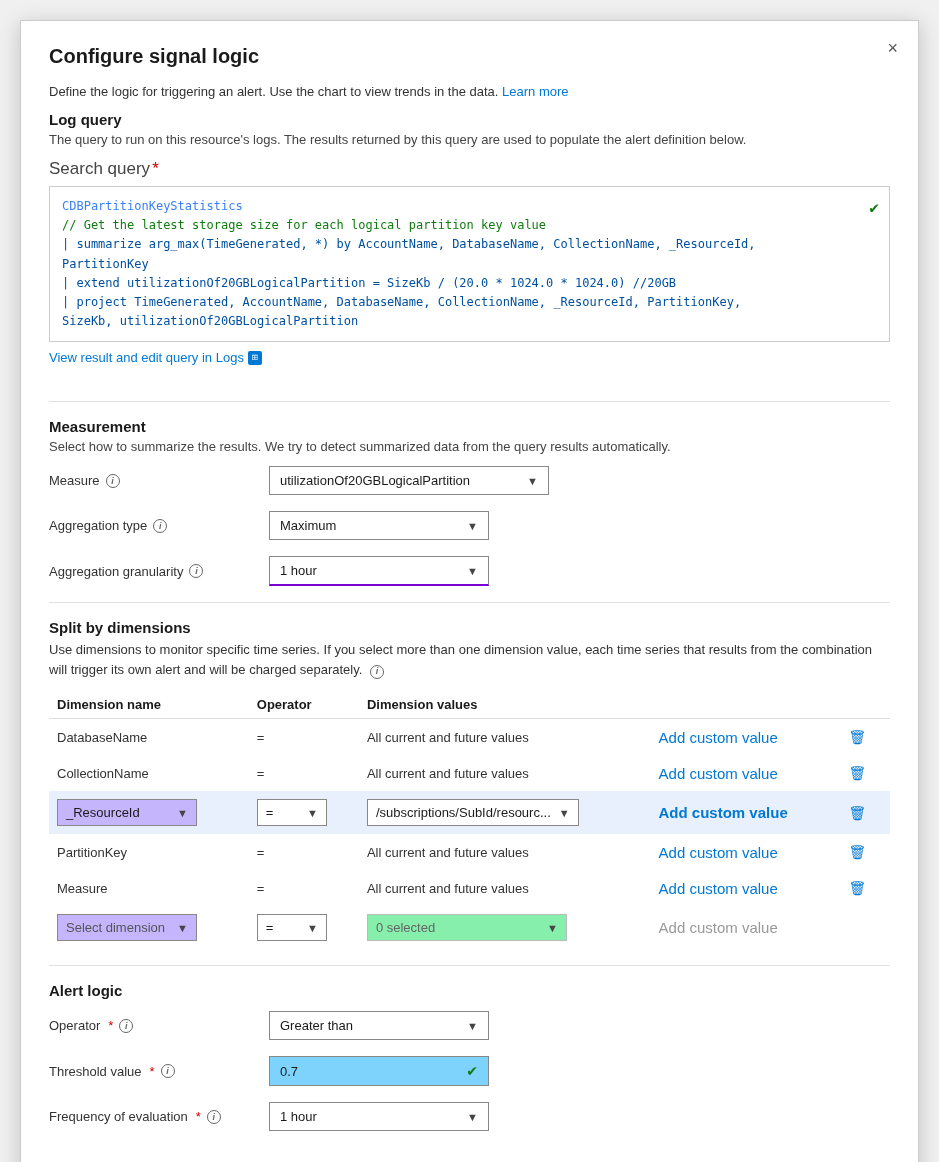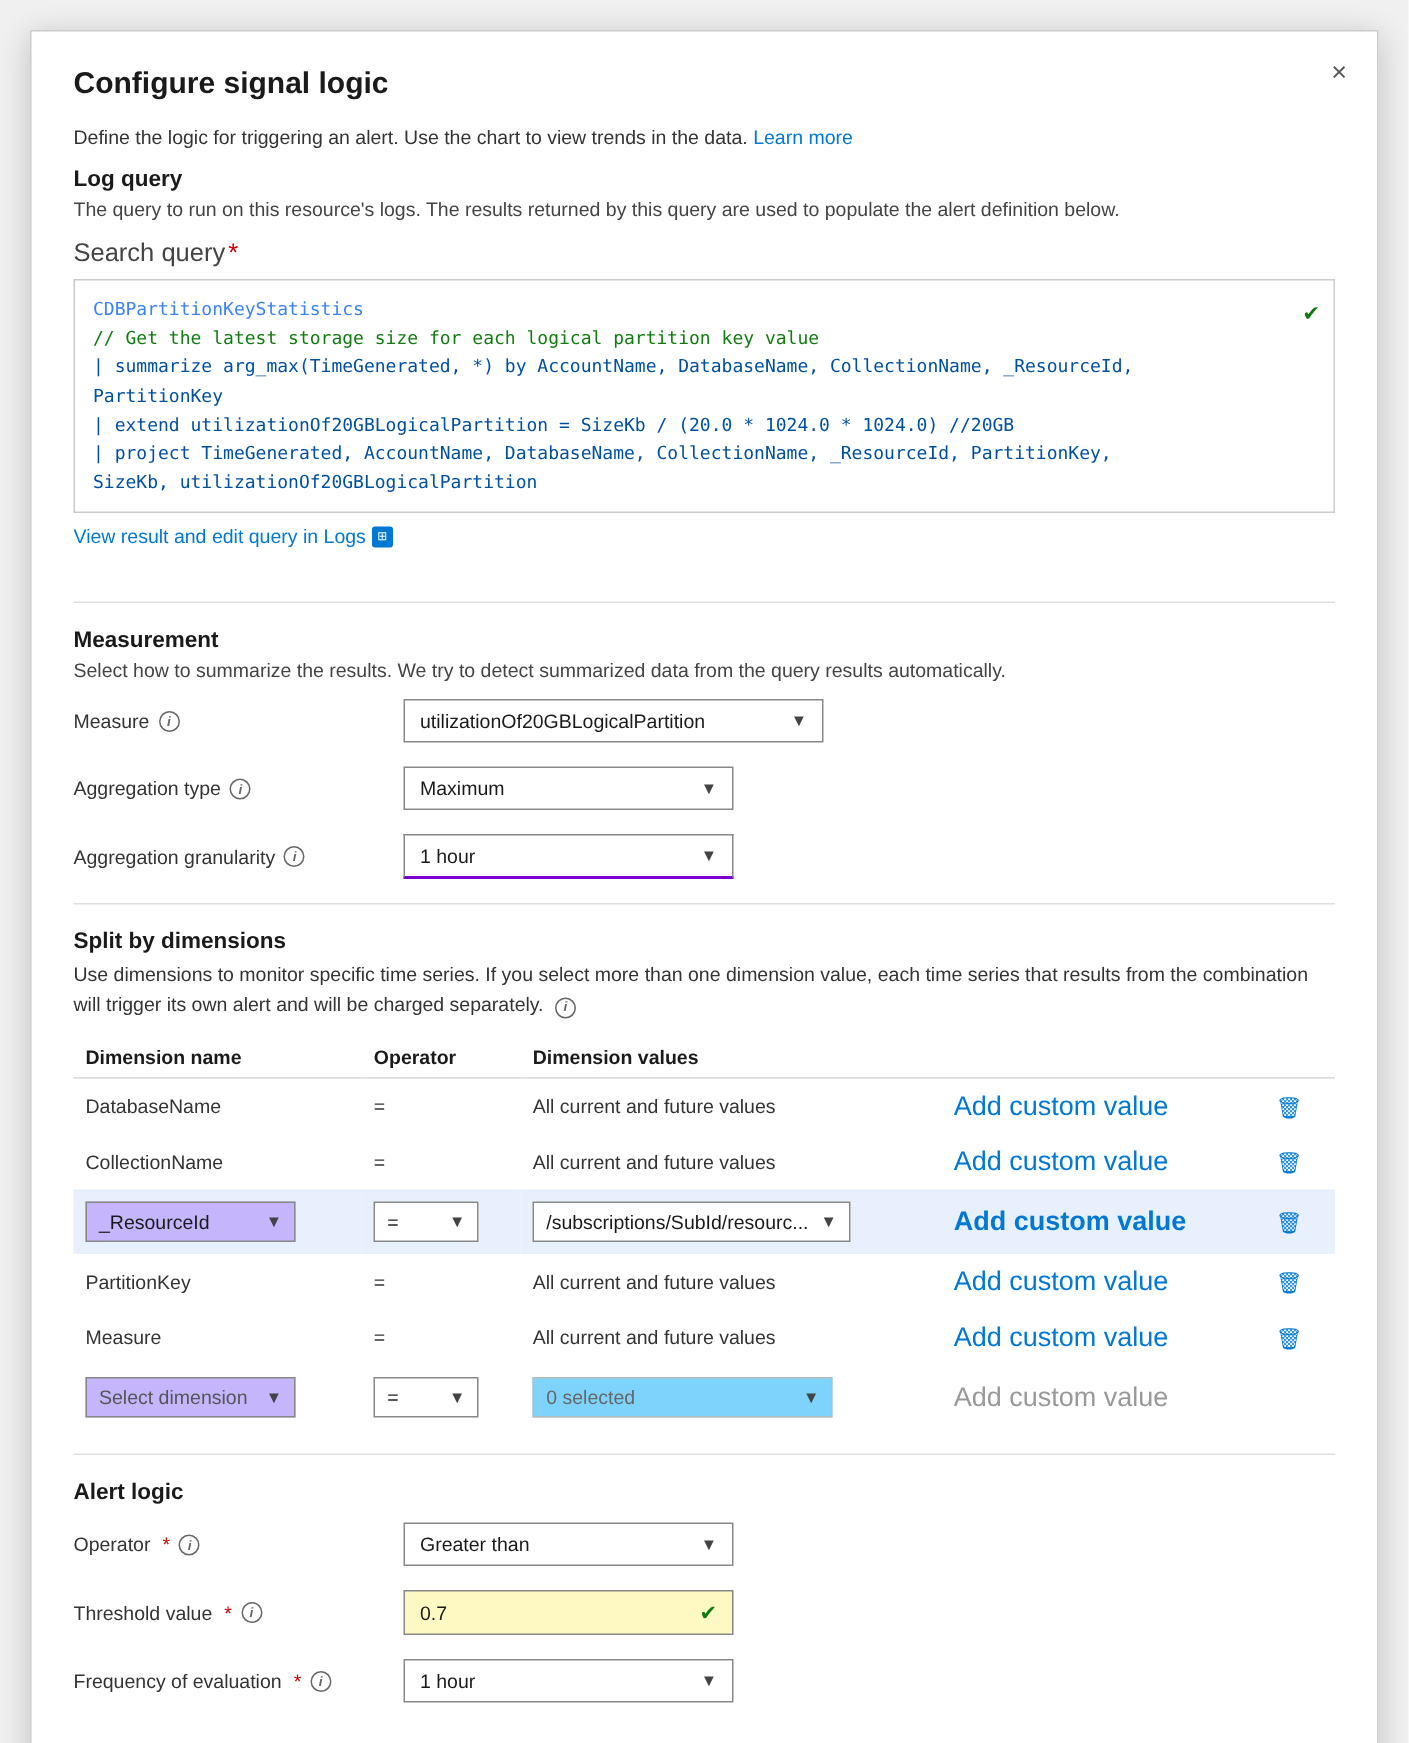--- a/index.html
+++ b/index.html
@@ -188,21 +188,21 @@
       color: #333;
       vertical-align: middle;
     }
     .dimensions-table tr.highlighted { background: #e8f0fe; }
     .dim-name-cell { font-size: 13px; }
     .dim-operator-cell { color: #333; }
     .dim-values-cell { color: #333; }
     .add-custom-link {
       color: #0078d4;
       text-decoration: none;
-      font-size: 18px;
+      font-size: 15px;
       cursor: pointer;
     }
     .add-custom-link.bold { font-weight: 600; }
     .delete-btn {
       background: none;
       border: none;
       cursor: pointer;
       color: #0078d4;
       font-size: 14px;
       padding: 2px 4px;
@@ -238,35 +238,35 @@
       display: inline-flex;
       align-items: center;
       justify-content: space-between;
       cursor: pointer;
       font-size: 13px;
       color: #1a1a1a;
       min-width: 200px;
     }
     .dropdown-0selected {
       border: 1px solid #bbb;
-      background: #7dd3fc;
+      background: #86efac;
       padding: 5px 8px;
       display: inline-flex;
       align-items: center;
       justify-content: space-between;
       cursor: pointer;
       font-size: 13px;
       color: #666;
       min-width: 200px;
       gap: 36px;
     }
     .threshold-input {
       border: 1px solid #888;
       border-bottom: 1px solid #888;
-      background: #fef9c3;
+      background: #7dd3fc;
       padding: 6px 10px;
       display: flex;
       align-items: center;
       justify-content: space-between;
       min-width: 220px;
       font-size: 13px;
       color: #1a1a1a;
     }
     .check-icon {
       color: #107c10;

